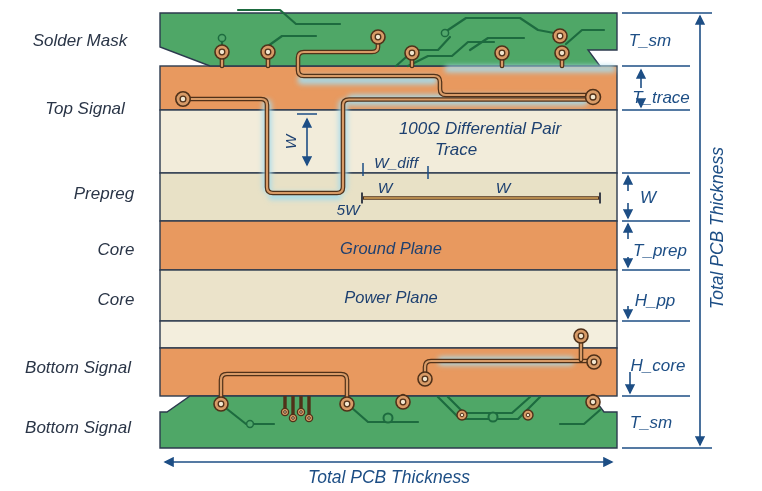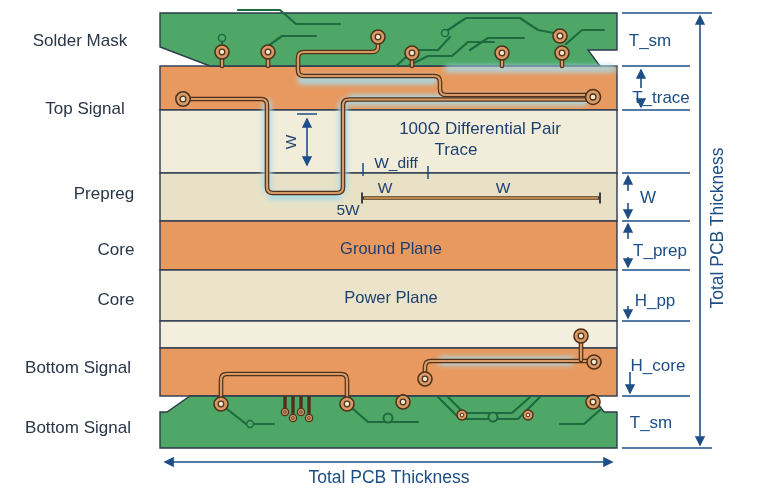--- a/index.html
+++ b/index.html
@@ -1,17 +1,17 @@
 <!DOCTYPE html>
 <html><head>
 <meta charset="utf-8">
 <style>
   html,body{margin:0;padding:0;background:#ffffff;}
   .stage{position:relative;width:762px;height:491px;background:#ffffff;overflow:hidden;
-         font-family:"Liberation Sans", sans-serif;}
+         font-family:"Liberation Sans", sans-serif;font-style:italic;}
   svg{display:block;}
   text{font-family:"Liberation Sans", sans-serif;}
   .lbl-left{fill:#2a3547;font-size:17px;}
   .lbl-dim{fill:#1d4e85;font-size:17px;}
   .lbl-anno{fill:#1d4070;font-size:17px;}
   .lbl-anno-sm{fill:#1d4070;font-size:15.5px;}
   .lbl-plane{fill:#1d4070;font-size:16.5px;}
   .lbl-total{fill:#1d4e85;font-size:17.5px;}
   .dimline{stroke:#1d4e85;stroke-width:1.6;fill:none;}
   .tick{stroke:#1d4e85;stroke-width:1.5;fill:none;}

